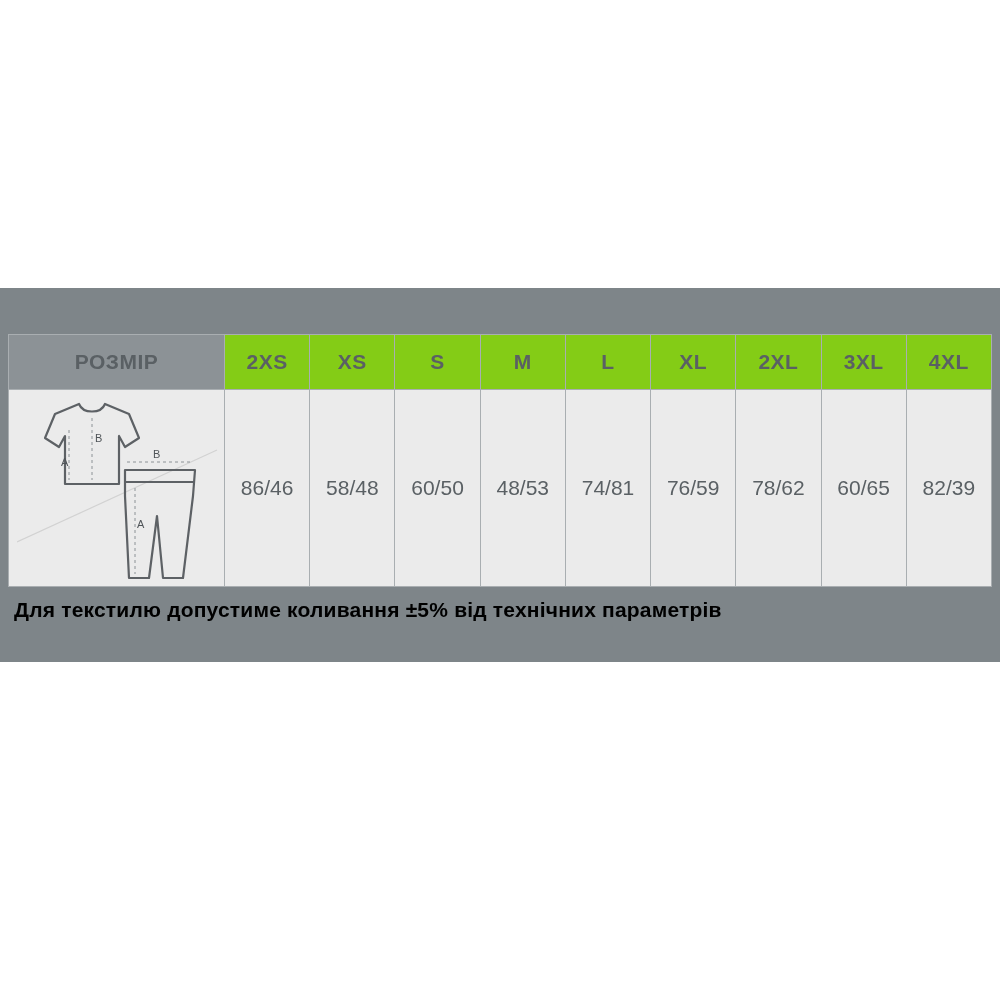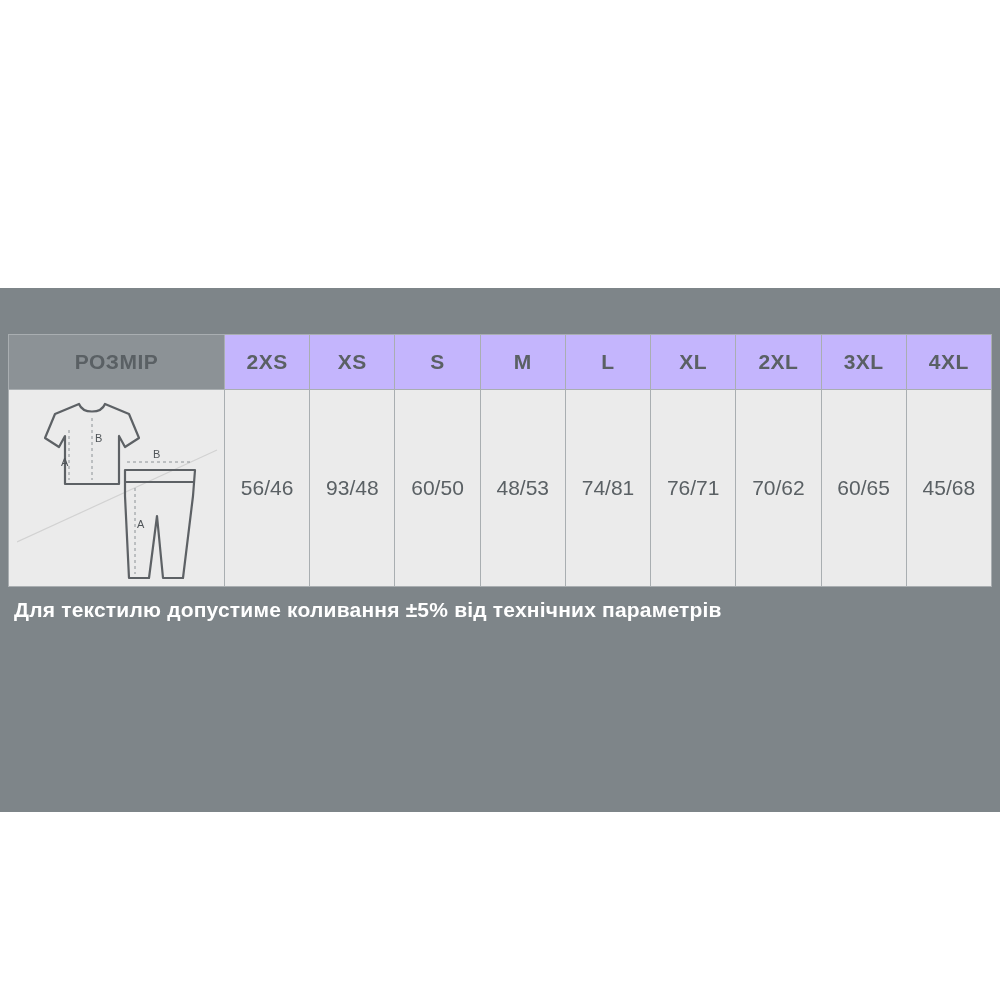--- a/index.html
+++ b/index.html
@@ -18,21 +18,21 @@
     background: #ffffff;
     overflow: hidden;
   }
 
   
   .panel {
     position: absolute;
     left: 0px;
     top: 288px;
     width: 1000px;
-    height: 524px;
+    height: 374px;
     background: #7e8589;
     box-sizing: border-box;
   }
 
   
   .table-wrap {
     position: absolute;
     left: 8px;
     top: 46px;   
     width: 984px;
@@ -53,21 +53,21 @@
     text-align: center;
     vertical-align: middle;
     color: #5a6064;
     font-size: 21px;
     padding: 0;
   }
 
   
   thead th {
     height: 54px;
-    background: #c4b5fd;
+    background: #84cc16;
     color: #ffffff;
     font-weight: bold;
     font-size: 20px;
     letter-spacing: 0.5px;
     border: 1px solid #a9aeb1;
   }
   thead th.first-col {
     background: #8c9296;
     width: 215px;
   }
@@ -94,21 +94,21 @@
 
   
   .footnote {
     position: absolute;
     left: 8px;
     top: 300px; 
     width: 984px;
     height: 44px;
     display: flex;
     align-items: center;
-    color: #ffffff;
+    color: #000000;
     font-weight: bold;
     font-size: 21px;
     letter-spacing: 0.2px;
     background: transparent;
     box-sizing: border-box;
     padding-left: 6px;
   }
 </style>
 </head>
 <body>
@@ -157,29 +157,29 @@
                 </g>
 
                 <g stroke="#8c9296" stroke-width="1" stroke-dasharray="3,3" fill="none">
                   <line x1="118" y1="96" x2="118" y2="182"></line>
                   <line x1="110" y1="70" x2="176" y2="70"></line>
                 </g>
                 <text x="120" y="136" font-family="Liberation Sans, sans-serif" font-size="11" fill="#4f5458">A</text>
                 <text x="136" y="66" font-family="Liberation Sans, sans-serif" font-size="11" fill="#4f5458">B</text>
               </svg>
             </td>
-            <td>56/46</td>
-            <td>93/48</td>
+            <td>86/46</td>
+            <td>58/48</td>
             <td>60/50</td>
             <td>48/53</td>
             <td>74/81</td>
-            <td>76/71</td>
-            <td>70/62</td>
+            <td>76/59</td>
+            <td>78/62</td>
             <td>60/65</td>
-            <td>45/68</td>
+            <td>82/39</td>
           </tr>
         </tbody>
       </table>
     </div>
 
     <div class="footnote">Для текстилю допустиме коливання ±5% від технічних параметрів</div>
 
   </div>
 
 </div>

